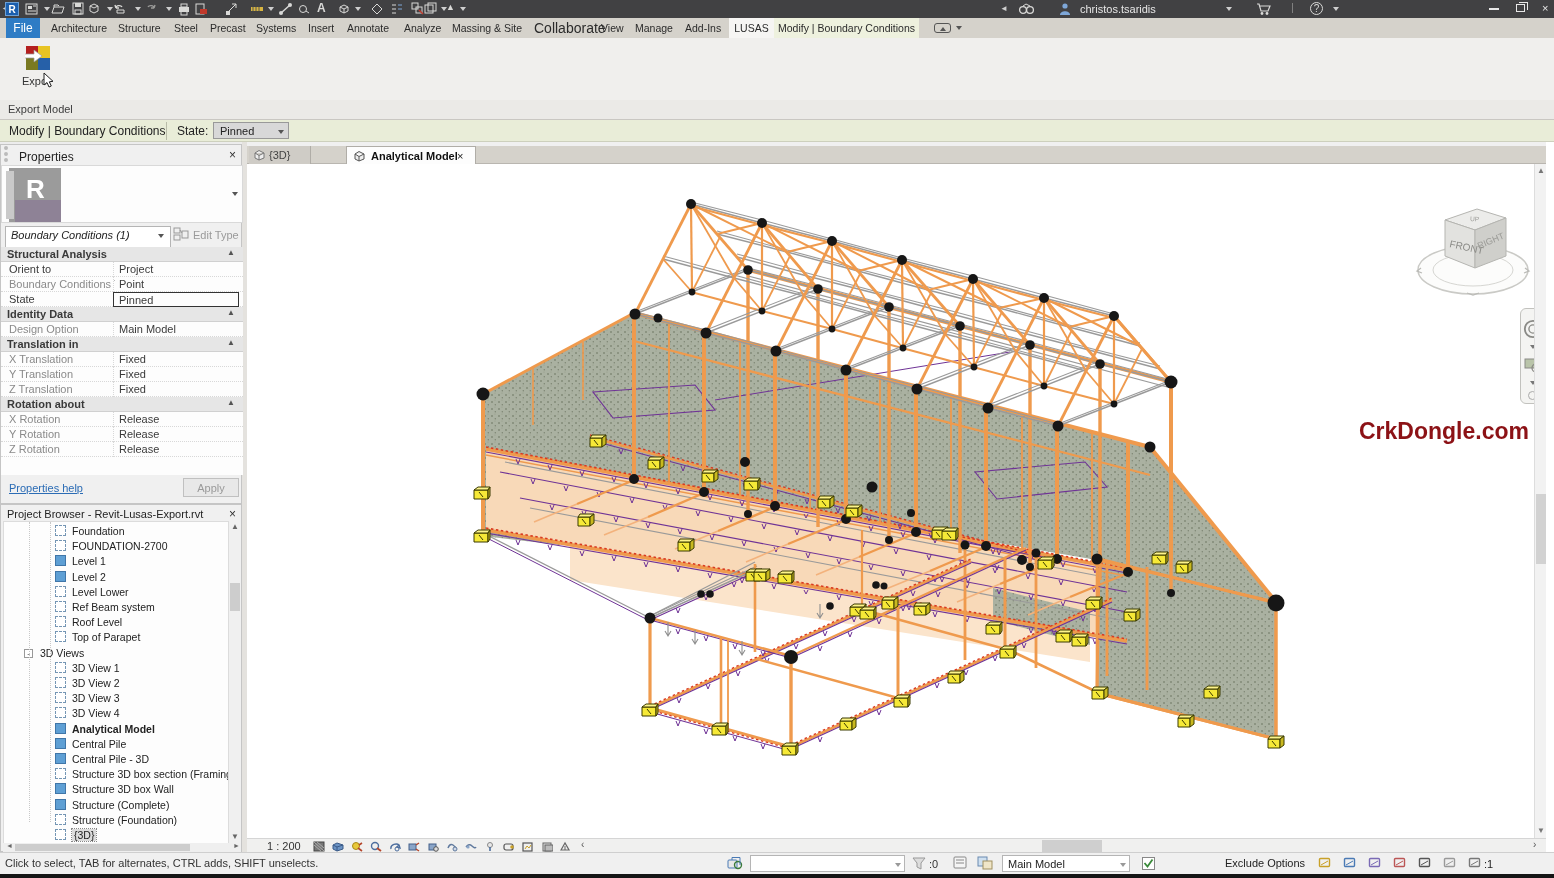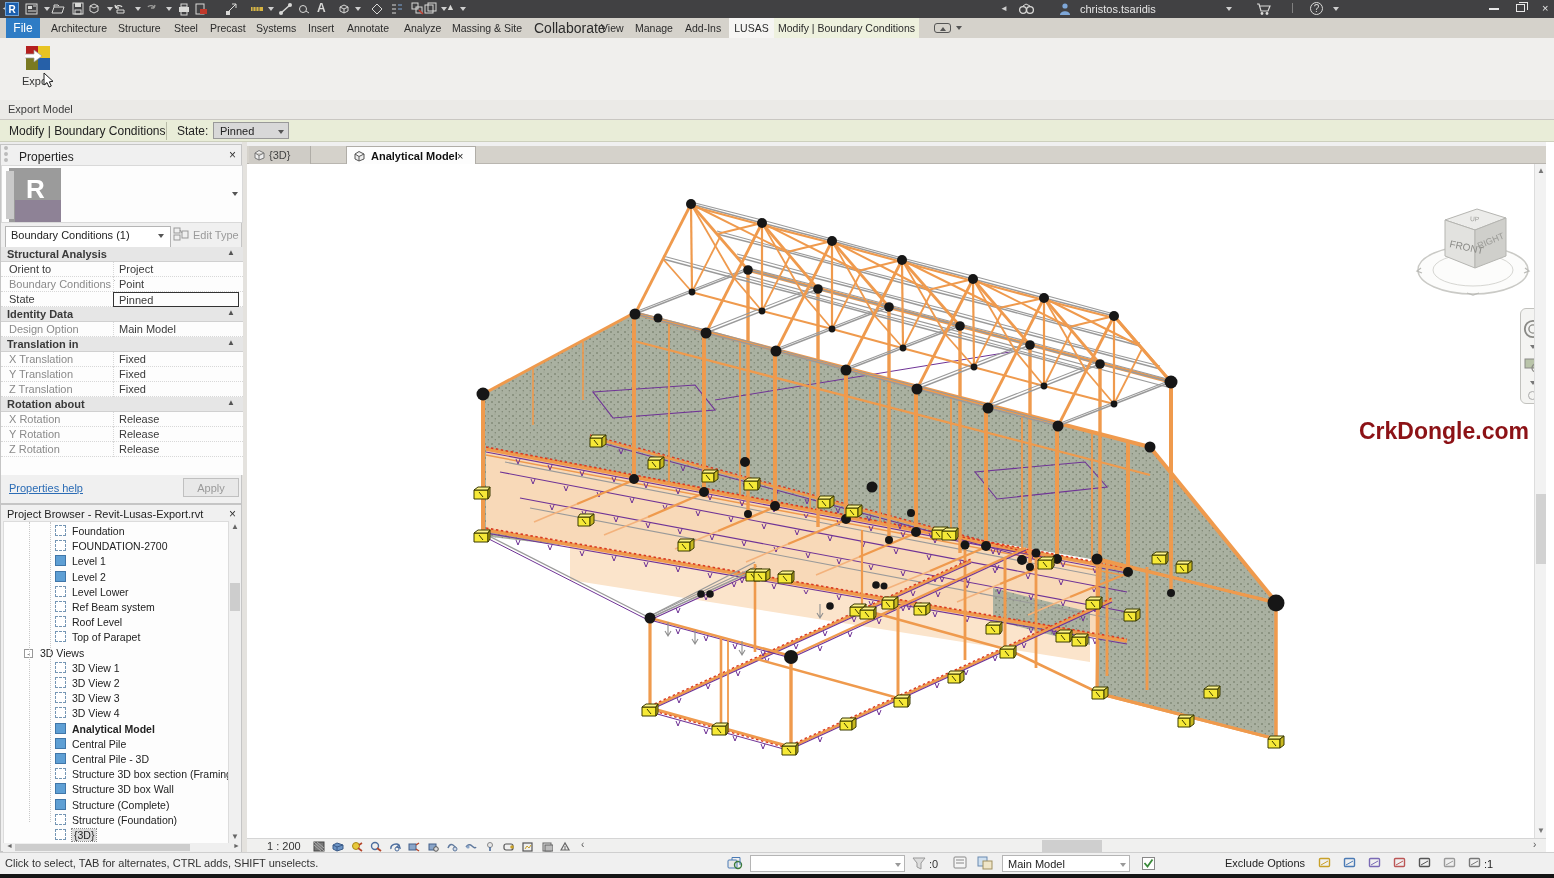--- a/index.html
+++ b/index.html
@@ -196,21 +196,21 @@
         <div class="tx" style="left:18px;top:5px;font-size:12px;color:#222;">Properties</div>
         <div class="tx" style="left:228px;top:3px;font-size:12px;color:#333;">×</div>
         <div class="abs" style="left:3px;top:1px;width:3px;height:16px;border-left:4px dotted #bbb;"></div>
         <div class="abs" style="left:0;top:20px;width:242px;height:58px;background:#fdfdfd;border:1px solid #d9d9d9;">
           <div class="abs" style="left:7px;top:2px;width:52px;height:54px;background:#9b9b9b;"></div>
           <div class="abs" style="left:4px;top:5px;width:8px;height:48px;background:#c9c9c9;"></div>
           <div class="abs" style="left:13px;top:34px;width:46px;height:22px;background:#8e8296;"></div>
           <div class="tx" style="left:24px;top:8px;font-size:26px;font-weight:bold;color:#fff;">R</div>
           <div class="carr" style="left:230px;top:26px;"></div>
         </div>
-        <div class="combo" style="left:4px;top:81px;width:166px;height:27px;border-color:#b5b5b5;">
+        <div class="combo" style="left:4px;top:81px;width:166px;height:27px;border-color:#b5b5b5;font-style:italic;">
           <span class="tx" style="left:5px;top:2px;font-size:11px;color:#222;">Boundary Conditions (1)</span>
           <div class="carr" style="left:152px;top:7px;"></div>
         </div>
         <svg class="abs" style="left:172px;top:81px" width="16" height="16" viewBox="0 0 16 16">
           <rect x="1" y="2" width="6" height="5" fill="none" stroke="#999"></rect>
           <rect x="1" y="9" width="6" height="5" fill="none" stroke="#999"></rect>
           <rect x="9" y="5" width="6" height="7" fill="none" stroke="#999"></rect>
           <line x1="7" y1="4" x2="9" y2="7" stroke="#999"></line>
         </svg>
         <div class="tx" style="left:192px;top:84px;font-size:11px;color:#9a9a9a;">Edit Type</div>

